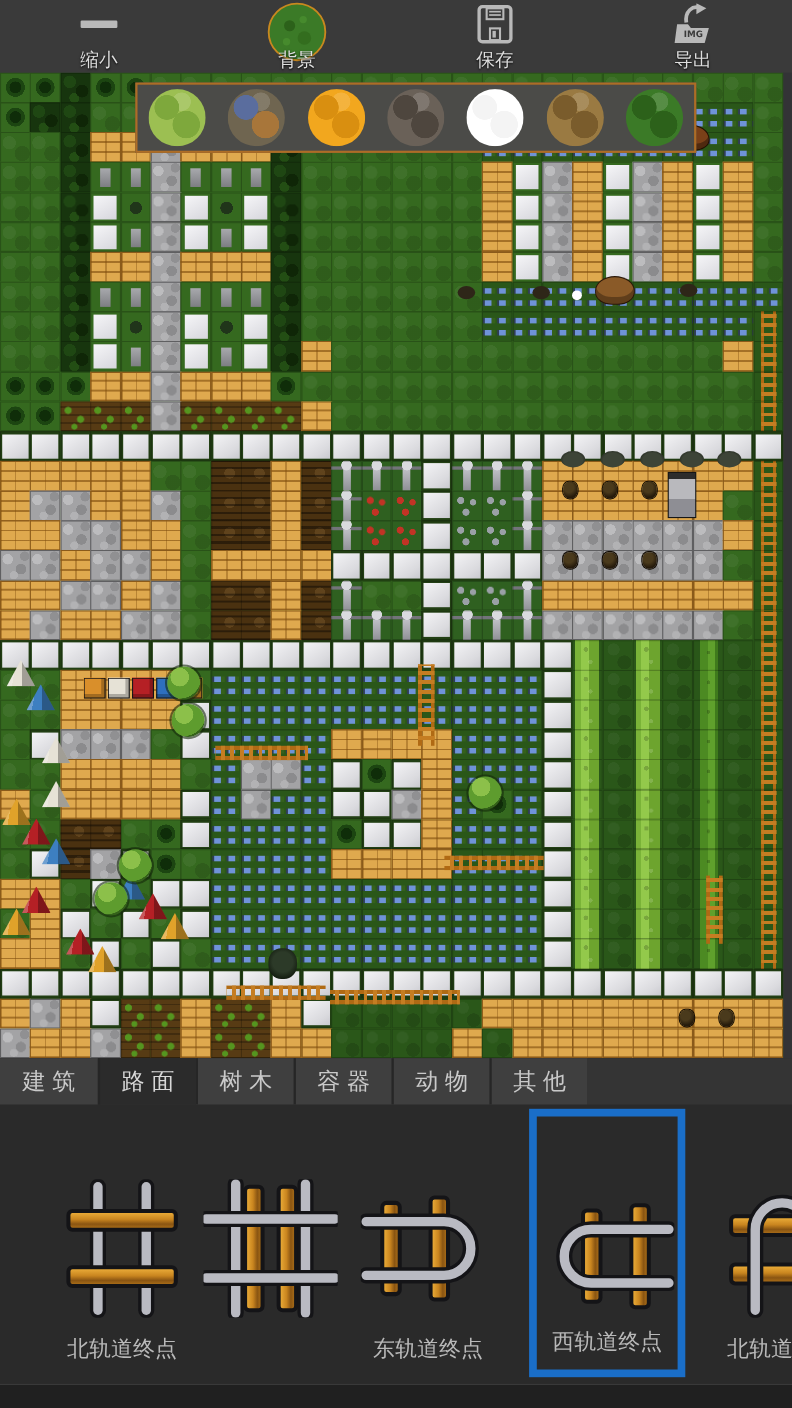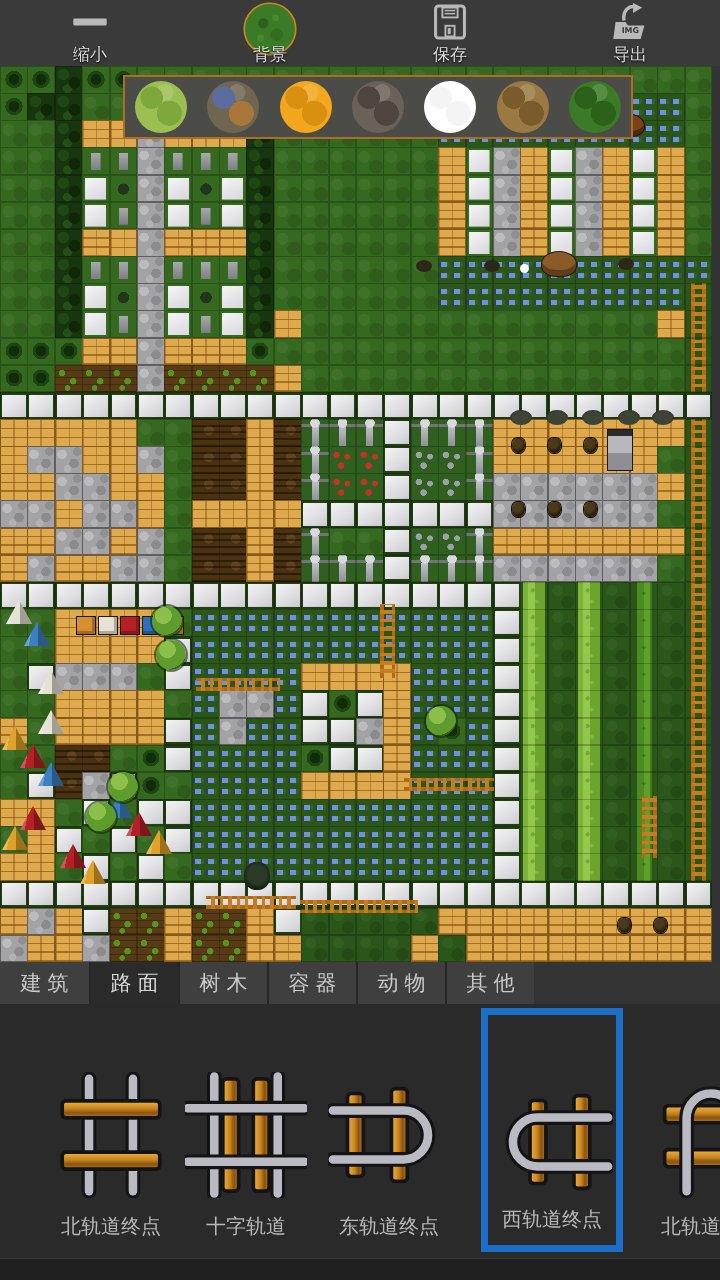--- a/index.html
+++ b/index.html
@@ -1090,21 +1090,20 @@
           <rect x="56" y="4" width="13" height="92" rx="3" fill="url(#wdv)" stroke="#141417" stroke-width="3"></rect>
           <path d="M24 2 V98" fill="none" stroke="#141417" stroke-width="12" stroke-linecap="round"></path>
           <path d="M24 2 V98" fill="none" stroke="#b9bac2" stroke-width="7" stroke-linecap="round"></path>
           <path d="M76 2 V98" fill="none" stroke="#141417" stroke-width="12" stroke-linecap="round"></path>
           <path d="M76 2 V98" fill="none" stroke="#b9bac2" stroke-width="7" stroke-linecap="round"></path>
           <path d="M2 28 H98" fill="none" stroke="#141417" stroke-width="12" stroke-linecap="round"></path>
           <path d="M2 28 H98" fill="none" stroke="#b9bac2" stroke-width="7" stroke-linecap="round"></path>
           <path d="M2 72 H98" fill="none" stroke="#141417" stroke-width="12" stroke-linecap="round"></path>
           <path d="M2 72 H98" fill="none" stroke="#b9bac2" stroke-width="7" stroke-linecap="round"></path>
         </svg></div>
-      <div class="pal-label">十字轨道</div>
     </div>
     <div class="pal-item" style="left: 318px;">
       <div class="pal-icon"><svg viewBox="0 0 100 100">
           <defs>
             <linearGradient id="wd" x1="0" y1="0" x2="0" y2="1">
               <stop offset="0" stop-color="#f2b53e"></stop>
               <stop offset="0.45" stop-color="#c9851f"></stop>
               <stop offset="0.7" stop-color="#8a5512"></stop>
               <stop offset="1" stop-color="#b5761a"></stop>
             </linearGradient>

